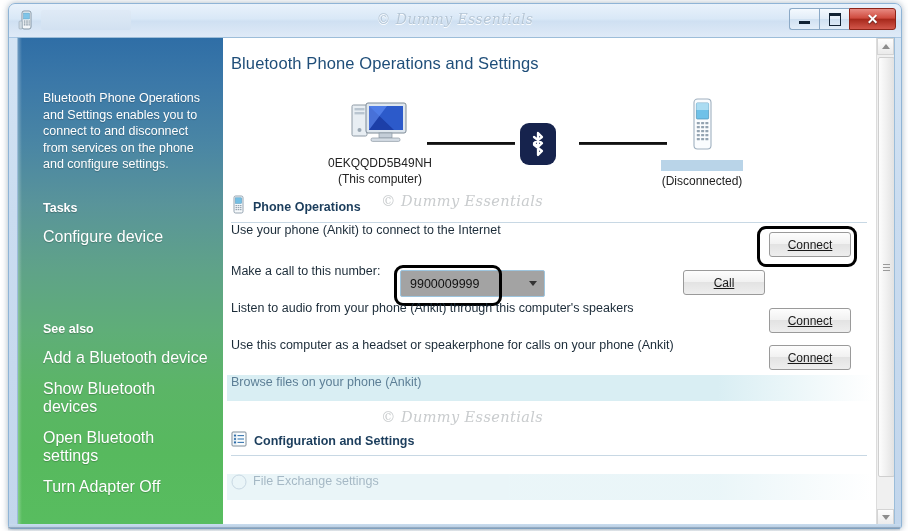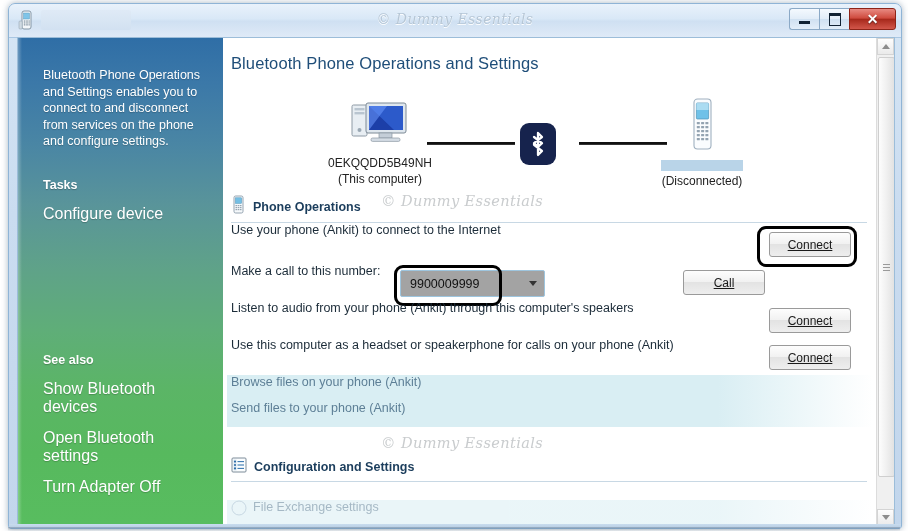--- a/index.html
+++ b/index.html
@@ -82,22 +82,23 @@
        #5fa289 47%, #5fae78 60%, #5bb566 72%, #57b95e 85%, #58bd5f 100%);
     color:#fff;
     font-size:12.5px;
     overflow:hidden;
   }
   #sidebar:after{
     content:"";position:absolute;left:0;top:0;bottom:0;width:4px;
     background:linear-gradient(to right,rgba(255,255,255,.28),rgba(255,255,255,0));
   }
   .sb-desc{
-    padding:29px 14px 0 25px;line-height:16.5px;
+    padding:13px 14px 0 25px;line-height:16.5px;
     text-shadow:0 1px 1px rgba(0,0,0,.22);
+    margin-top:39px;
   }
   .sb-head{
     padding:0 14px 0 25px;margin-top:28px;
     font-weight:bold;font-size:12.5px;
     text-shadow:0 1px 1px rgba(0,0,0,.25);
   }
   .sb-link{
     padding:0 14px 0 25px;margin-top:13px;
     font-size:16px;color:#fff;cursor:pointer;
     text-shadow:0 1px 1px rgba(0,0,0,.22);
@@ -288,20 +289,21 @@
       <div id="sidebar">
 
         <div class="sb-desc">Bluetooth Phone Operations and Settings enables you to connect to and disconnect from services on the phone and configure settings.</div>
 
         <div class="sb-head">Tasks</div>
 
         <div class="sb-link">Configure device</div>
 
         <div id="sb-seealso">
           <div class="sb-head">See also</div>
+          <div class="sb-link">Add a Bluetooth device</div>
           <div class="sb-link">Show Bluetooth devices</div>
           <div class="sb-link">Open Bluetooth settings</div>
           <div class="sb-link">Turn Adapter Off</div>
         </div>
       </div>
 
       <div id="content">
         <div id="content-inner">
 
           <div class="page-title">Bluetooth Phone Operations and Settings</div>
@@ -418,23 +420,20 @@
 
           <div class="op-row">
             <span class="op-text">Use this computer as a headset or speakerphone for calls on your phone (Ankit)</span>
             <div class="btn" style="top:7px">Connect</div>
           </div>
 
           <div class="op-row row-hl" style="height:26px">
             <span class="op-text muted">Browse files on your phone (Ankit)</span>
           </div>
 
-          <div class="op-row row-hl" style="height:26px">
-            <span class="op-text muted">Send files to your phone (Ankit)</span>
-          </div>
 
           <div class="section-head" style="margin-top:30px">
             <span>
               <svg width="16" height="16" viewBox="0 0 16 16">
                 <rect x="1" y="1" width="14" height="14" rx="1" fill="#fbfdfe" stroke="#7d8c99" stroke-width="1"></rect>
                 <rect x="2.5" y="2.5" width="3" height="11" fill="#dbe7f0"></rect>
                 <g fill="#2f6ca8">
                   <circle cx="4" cy="4.6" r="1.1"></circle>
                   <circle cx="4" cy="8" r="1.1"></circle>
                   <circle cx="4" cy="11.4" r="1.1"></circle>

